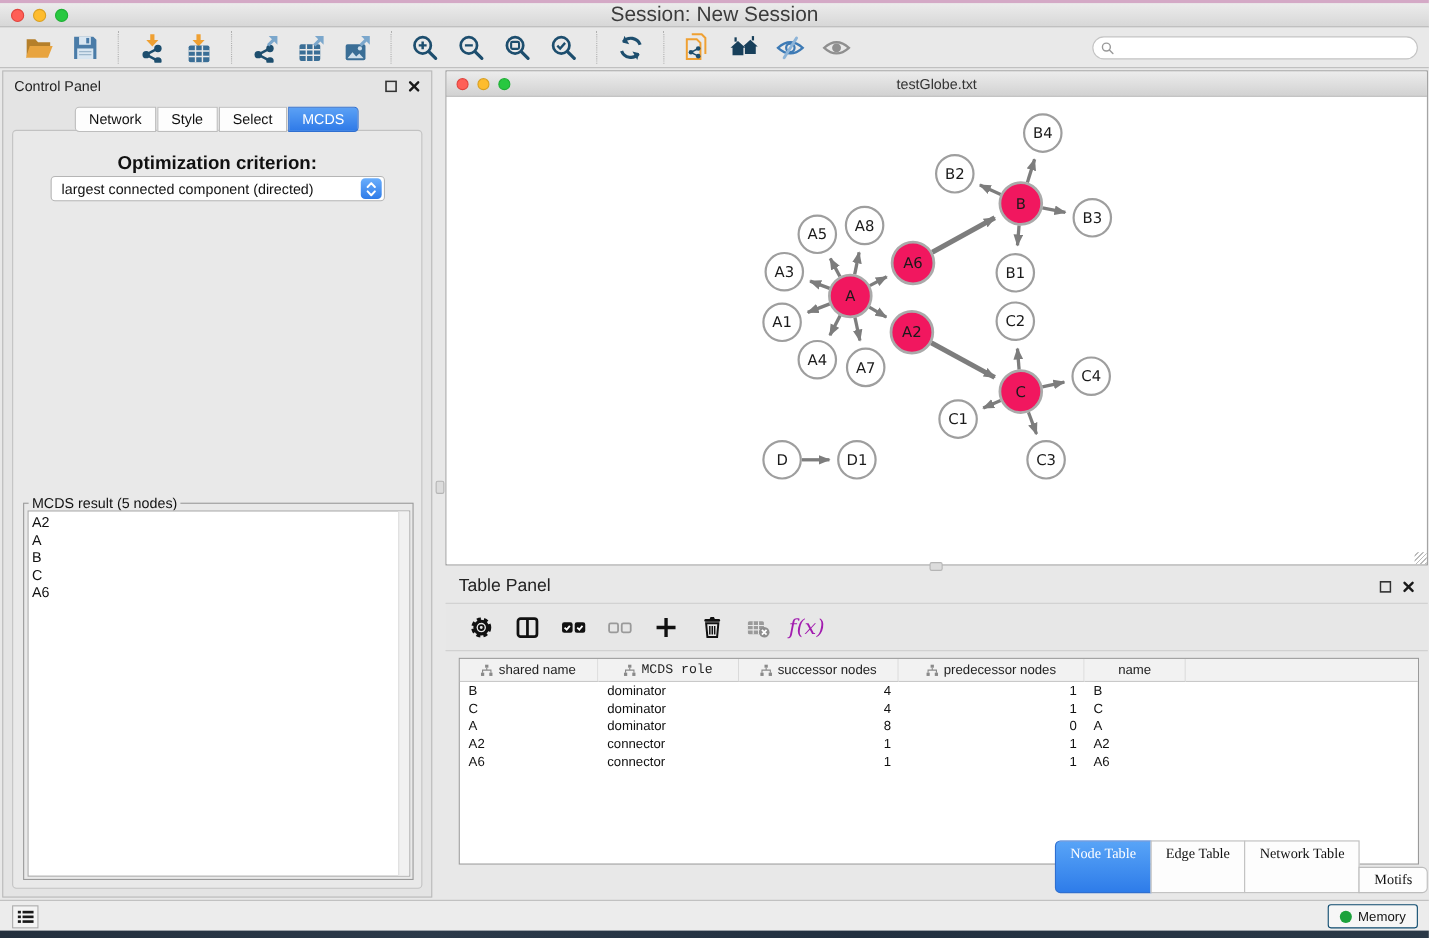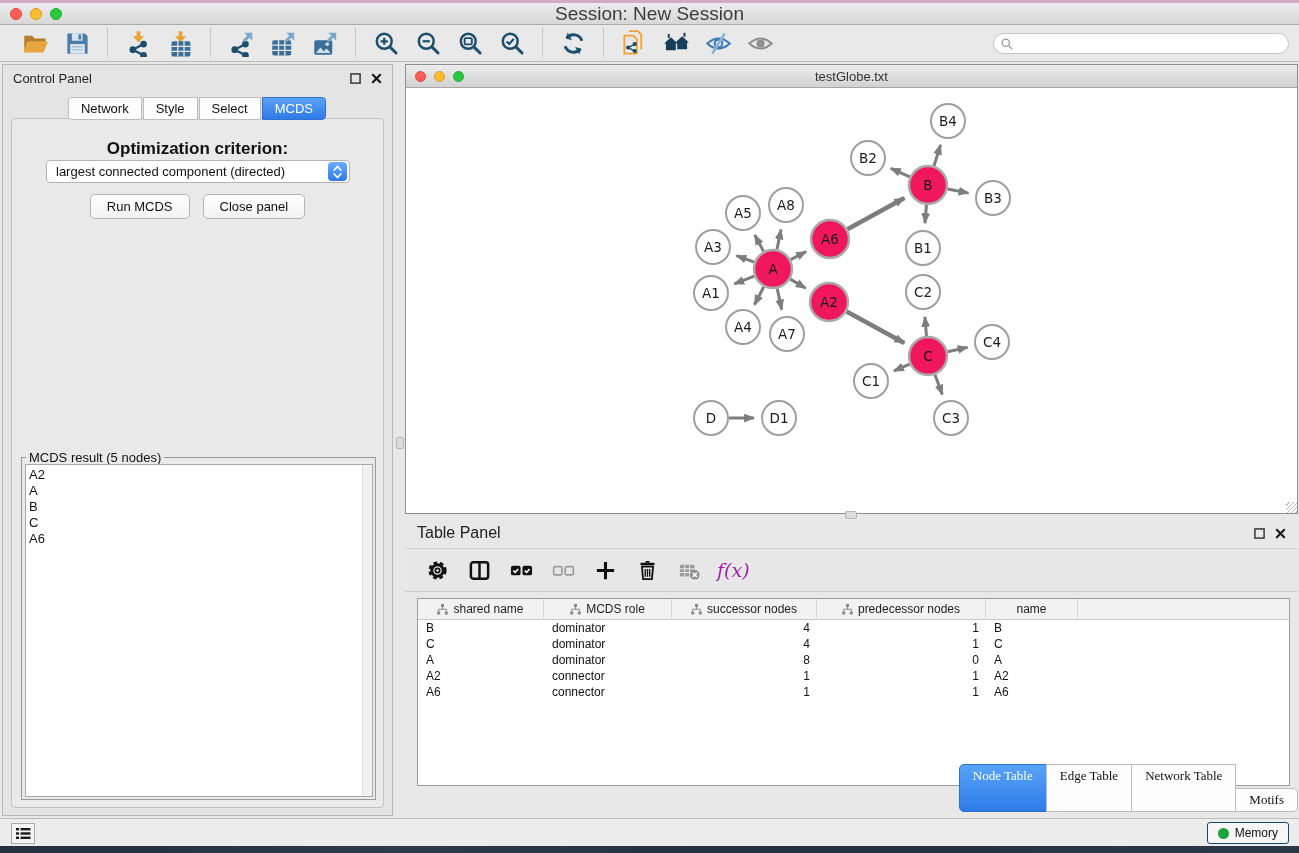--- a/index.html
+++ b/index.html
@@ -306,24 +306,20 @@
   <div class="cp-body">
     <div class="opt-label">Optimization criterion:</div>
     <div class="dropdown">
       <span class="dd-text">largest connected component (directed)</span>
       <span class="dd-stepper">
         <svg viewBox="0 0 11 16">
             <path d="M2.2 6L5.5 2.5L8.8 6" fill="none" stroke="#fff" stroke-width="1.8" stroke-linecap="round" stroke-linejoin="round"></path>
             <path d="M2.2 10L5.5 13.5L8.8 10" fill="none" stroke="#fff" stroke-width="1.8" stroke-linecap="round" stroke-linejoin="round"></path>
           </svg>
       </span>
-    </div>
-    <div class="cp-buttons">
-      <button class="btn">Run MCDS</button>
-      <button class="btn">Close panel</button>
     </div>
     <div class="mcds-fieldset">
       <span class="mcds-legend">MCDS result (5 nodes)</span>
       <div class="mcds-list">
         <div class="mcds-items">
             <div class="mcds-item">A2</div>
             <div class="mcds-item">A</div>
             <div class="mcds-item">B</div>
             <div class="mcds-item">C</div>
             <div class="mcds-item">A6</div>
@@ -532,21 +528,21 @@
           <svg viewBox="0 0 11 11">
             <g fill="#8a8a8a">
               <rect x="4" y="0" width="3" height="3"></rect>
               <rect x="0.2" y="7.5" width="3" height="3"></rect>
               <rect x="7.8" y="7.5" width="3" height="3"></rect>
             </g>
             <path d="M5.5 3v2.2M1.7 7.5V5.2h7.6v2.3" fill="none" stroke="#8a8a8a" stroke-width="1"></path>
           </svg>
           <span>shared name</span>
         </div>
-        <div class="th-cell" style="width: 128px;">
+        <div class="th-cell" style="width: 128px; font-family: Liberation Mono, monospace;">
           <svg viewBox="0 0 11 11">
             <g fill="#8a8a8a">
               <rect x="4" y="0" width="3" height="3"></rect>
               <rect x="0.2" y="7.5" width="3" height="3"></rect>
               <rect x="7.8" y="7.5" width="3" height="3"></rect>
             </g>
             <path d="M5.5 3v2.2M1.7 7.5V5.2h7.6v2.3" fill="none" stroke="#8a8a8a" stroke-width="1"></path>
           </svg>
           <span>MCDS role</span>
         </div>

